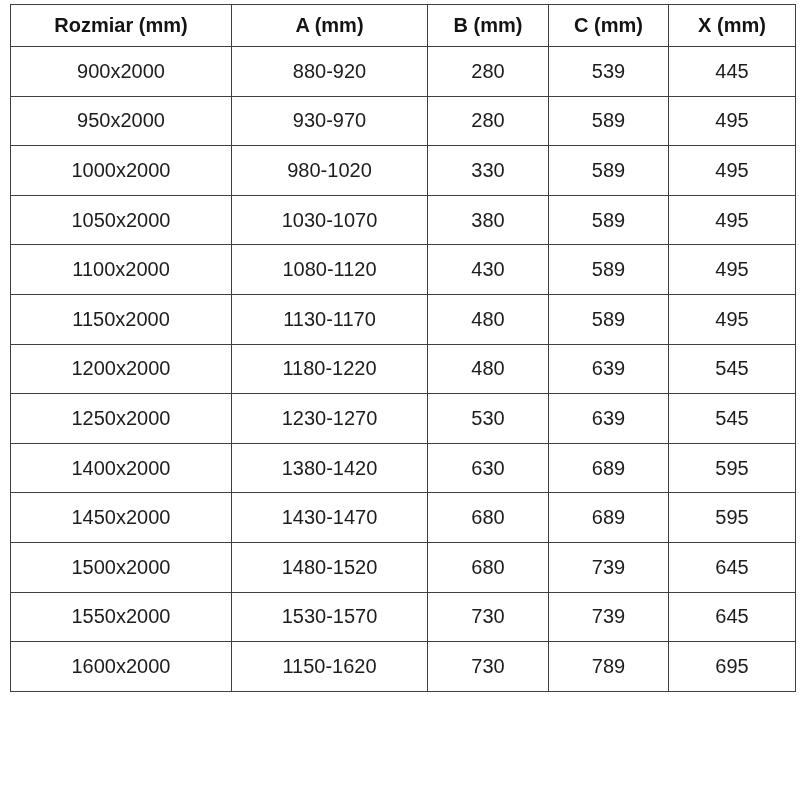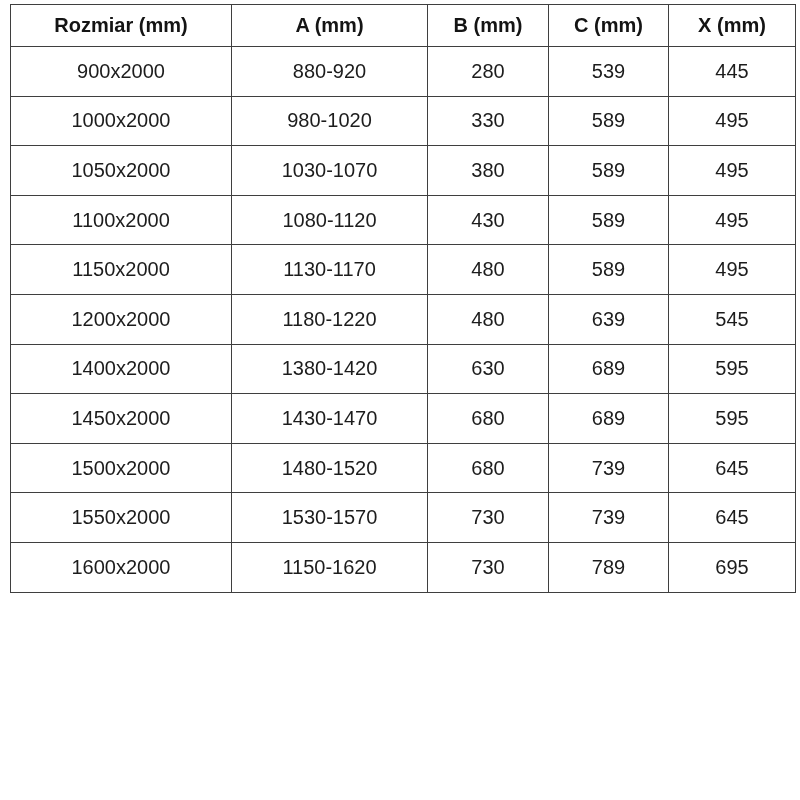--- a/index.html
+++ b/index.html
@@ -67,20 +67,27 @@
     </thead>
     <tbody>
       <tr>
         <td>900x2000</td>
         <td>880-920</td>
         <td>280</td>
         <td>539</td>
         <td>445</td>
       </tr>
       <tr>
+        <td>950x2000</td>
+        <td>930-970</td>
+        <td>280</td>
+        <td>589</td>
+        <td>495</td>
+      </tr>
+      <tr>
         <td>1000x2000</td>
         <td>980-1020</td>
         <td>330</td>
         <td>589</td>
         <td>495</td>
       </tr>
       <tr>
         <td>1050x2000</td>
         <td>1030-1070</td>
         <td>380</td>
@@ -98,20 +105,27 @@
         <td>1150x2000</td>
         <td>1130-1170</td>
         <td>480</td>
         <td>589</td>
         <td>495</td>
       </tr>
       <tr>
         <td>1200x2000</td>
         <td>1180-1220</td>
         <td>480</td>
+        <td>639</td>
+        <td>545</td>
+      </tr>
+      <tr>
+        <td>1250x2000</td>
+        <td>1230-1270</td>
+        <td>530</td>
         <td>639</td>
         <td>545</td>
       </tr>
       <tr>
         <td>1400x2000</td>
         <td>1380-1420</td>
         <td>630</td>
         <td>689</td>
         <td>595</td>
       </tr>

